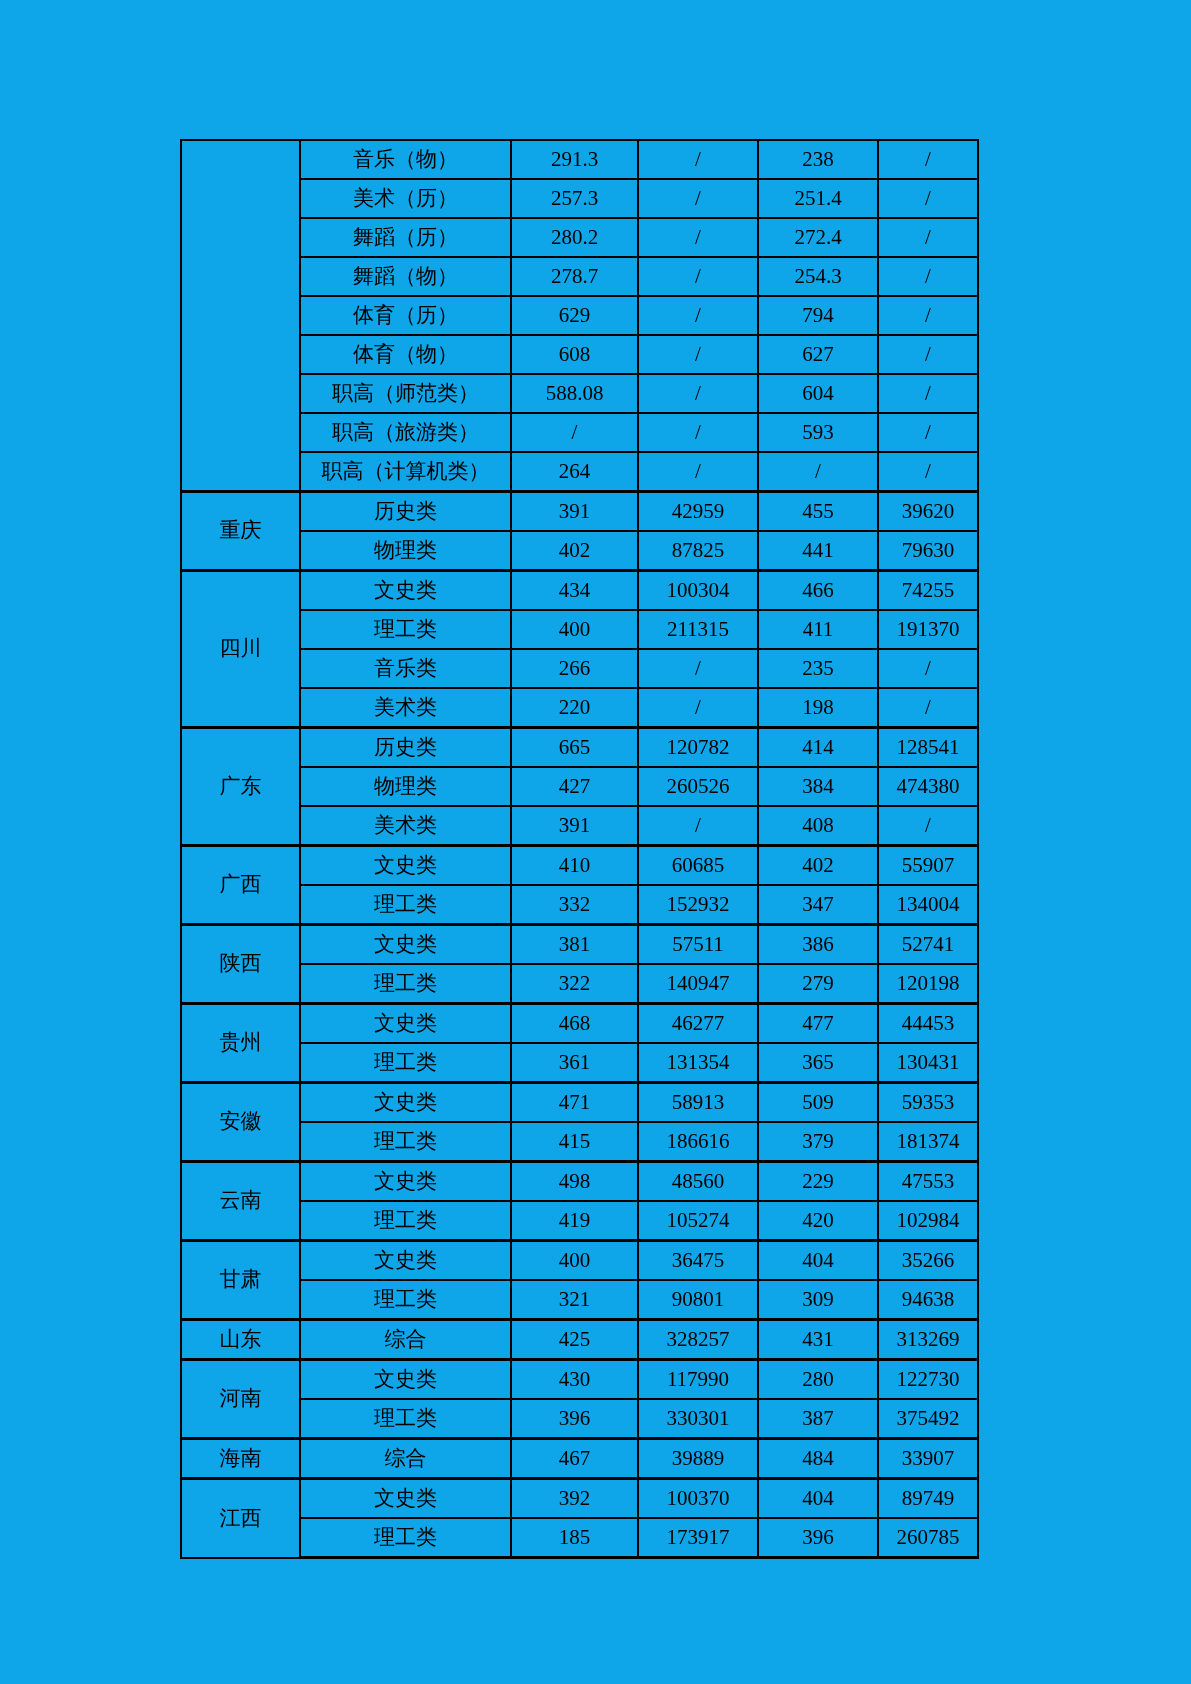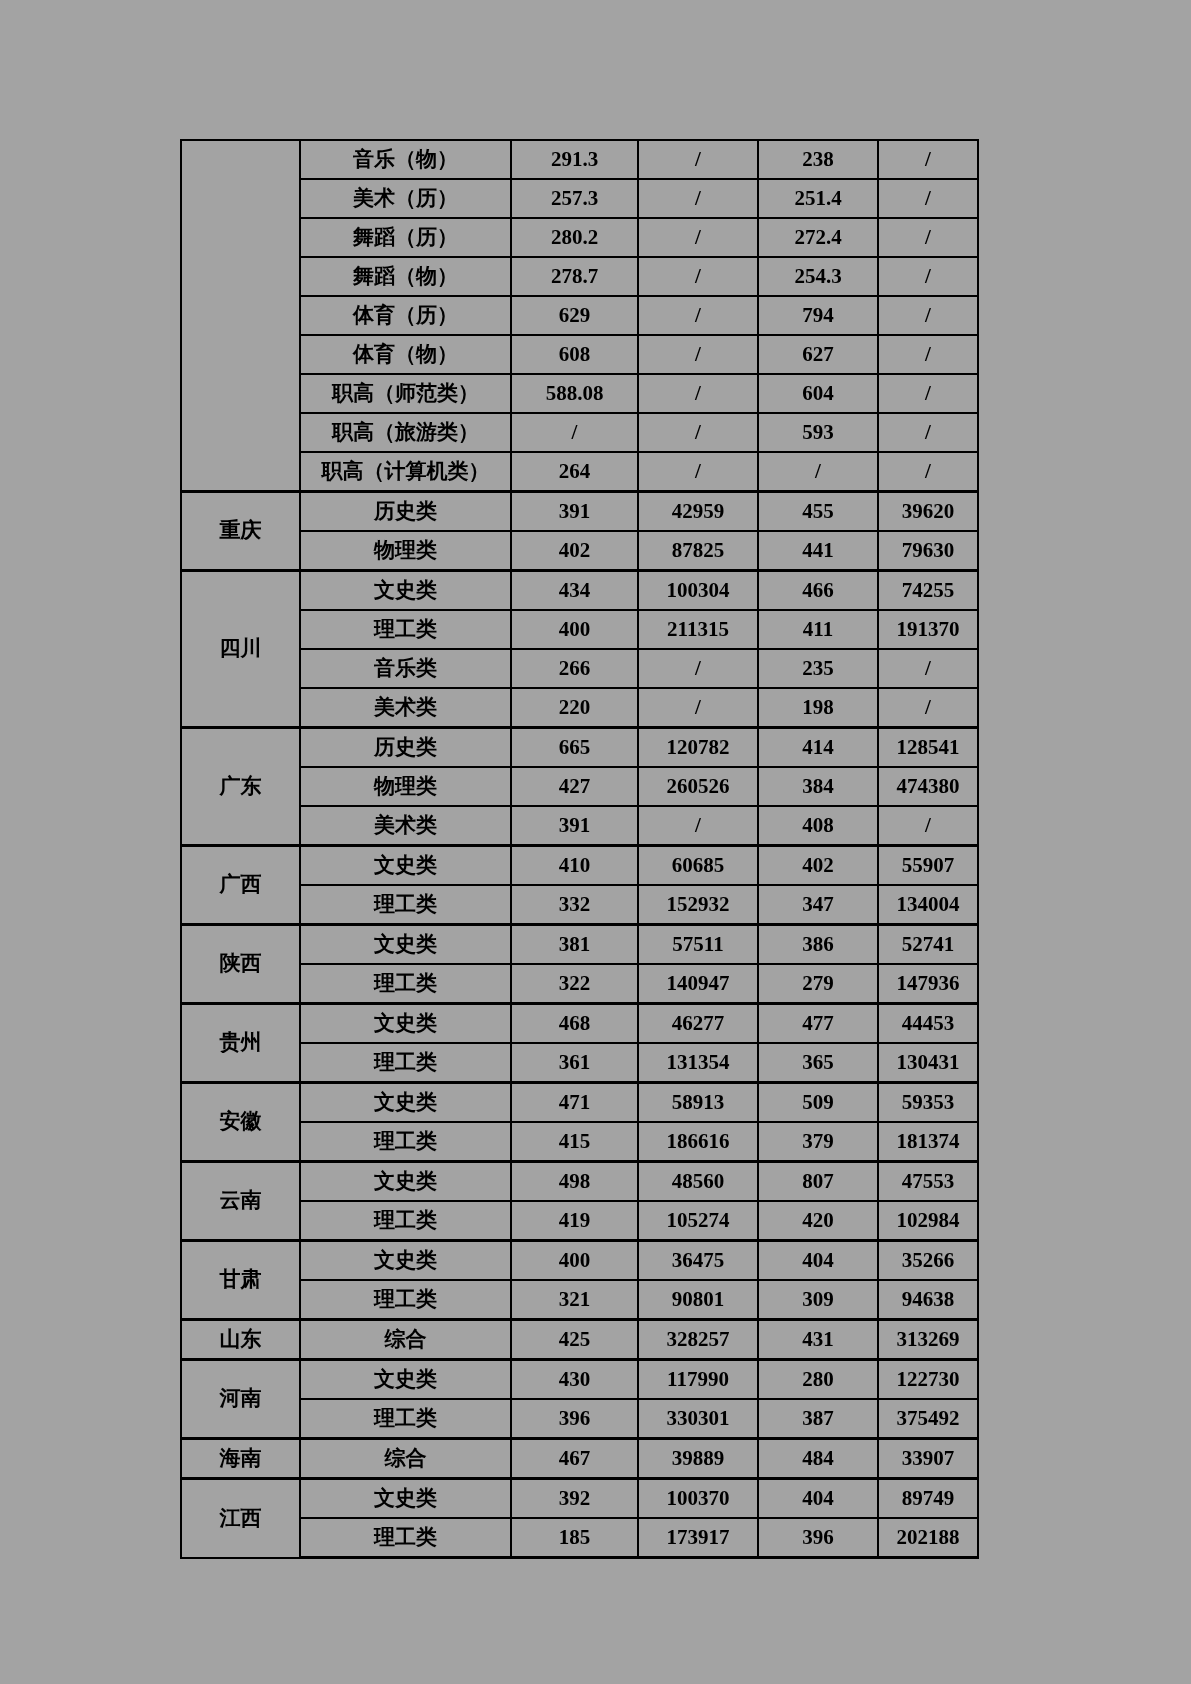--- a/index.html
+++ b/index.html
@@ -4,25 +4,24 @@
 <style>
   html, body {
     margin: 0;
     padding: 0;
     background: #ffffff;
   }
   .page {
     position: relative;
     width: 1191px;
     height: 1684px;
-    background: #a3a3a3;
+    background: #0ea5e9;
     overflow: hidden;
     font-family: "Liberation Serif", "DejaVu Serif", serif;
     color: #000000;
-    font-weight: bold;
   }
   table.score-table {
     position: absolute;
     left: 180px;
     top: 139px;
     width: 797px;
     border-collapse: collapse;
     table-layout: fixed;
     font-size: 21px;
     color: #000000;
@@ -209,21 +208,21 @@
           <td>381</td>
           <td>57511</td>
           <td>386</td>
           <td>52741</td>
         </tr>
         <tr>
           <td>理工类</td>
           <td>322</td>
           <td>140947</td>
           <td>279</td>
-          <td>147936</td>
+          <td>120198</td>
         </tr>
         <tr class="block-start">
           <td rowspan="2">贵州</td>
           <td>文史类</td>
           <td>468</td>
           <td>46277</td>
           <td>477</td>
           <td>44453</td>
         </tr>
         <tr>
@@ -246,21 +245,21 @@
           <td>415</td>
           <td>186616</td>
           <td>379</td>
           <td>181374</td>
         </tr>
         <tr class="block-start">
           <td rowspan="2">云南</td>
           <td>文史类</td>
           <td>498</td>
           <td>48560</td>
-          <td>807</td>
+          <td>229</td>
           <td>47553</td>
         </tr>
         <tr>
           <td>理工类</td>
           <td>419</td>
           <td>105274</td>
           <td>420</td>
           <td>102984</td>
         </tr>
         <tr class="block-start">
@@ -315,17 +314,17 @@
           <td>392</td>
           <td>100370</td>
           <td>404</td>
           <td>89749</td>
         </tr>
         <tr>
           <td>理工类</td>
           <td>185</td>
           <td>173917</td>
           <td>396</td>
-          <td>202188</td>
+          <td>260785</td>
         </tr>
       </tbody>
   </table>
 </div>
 
 </body></html>

